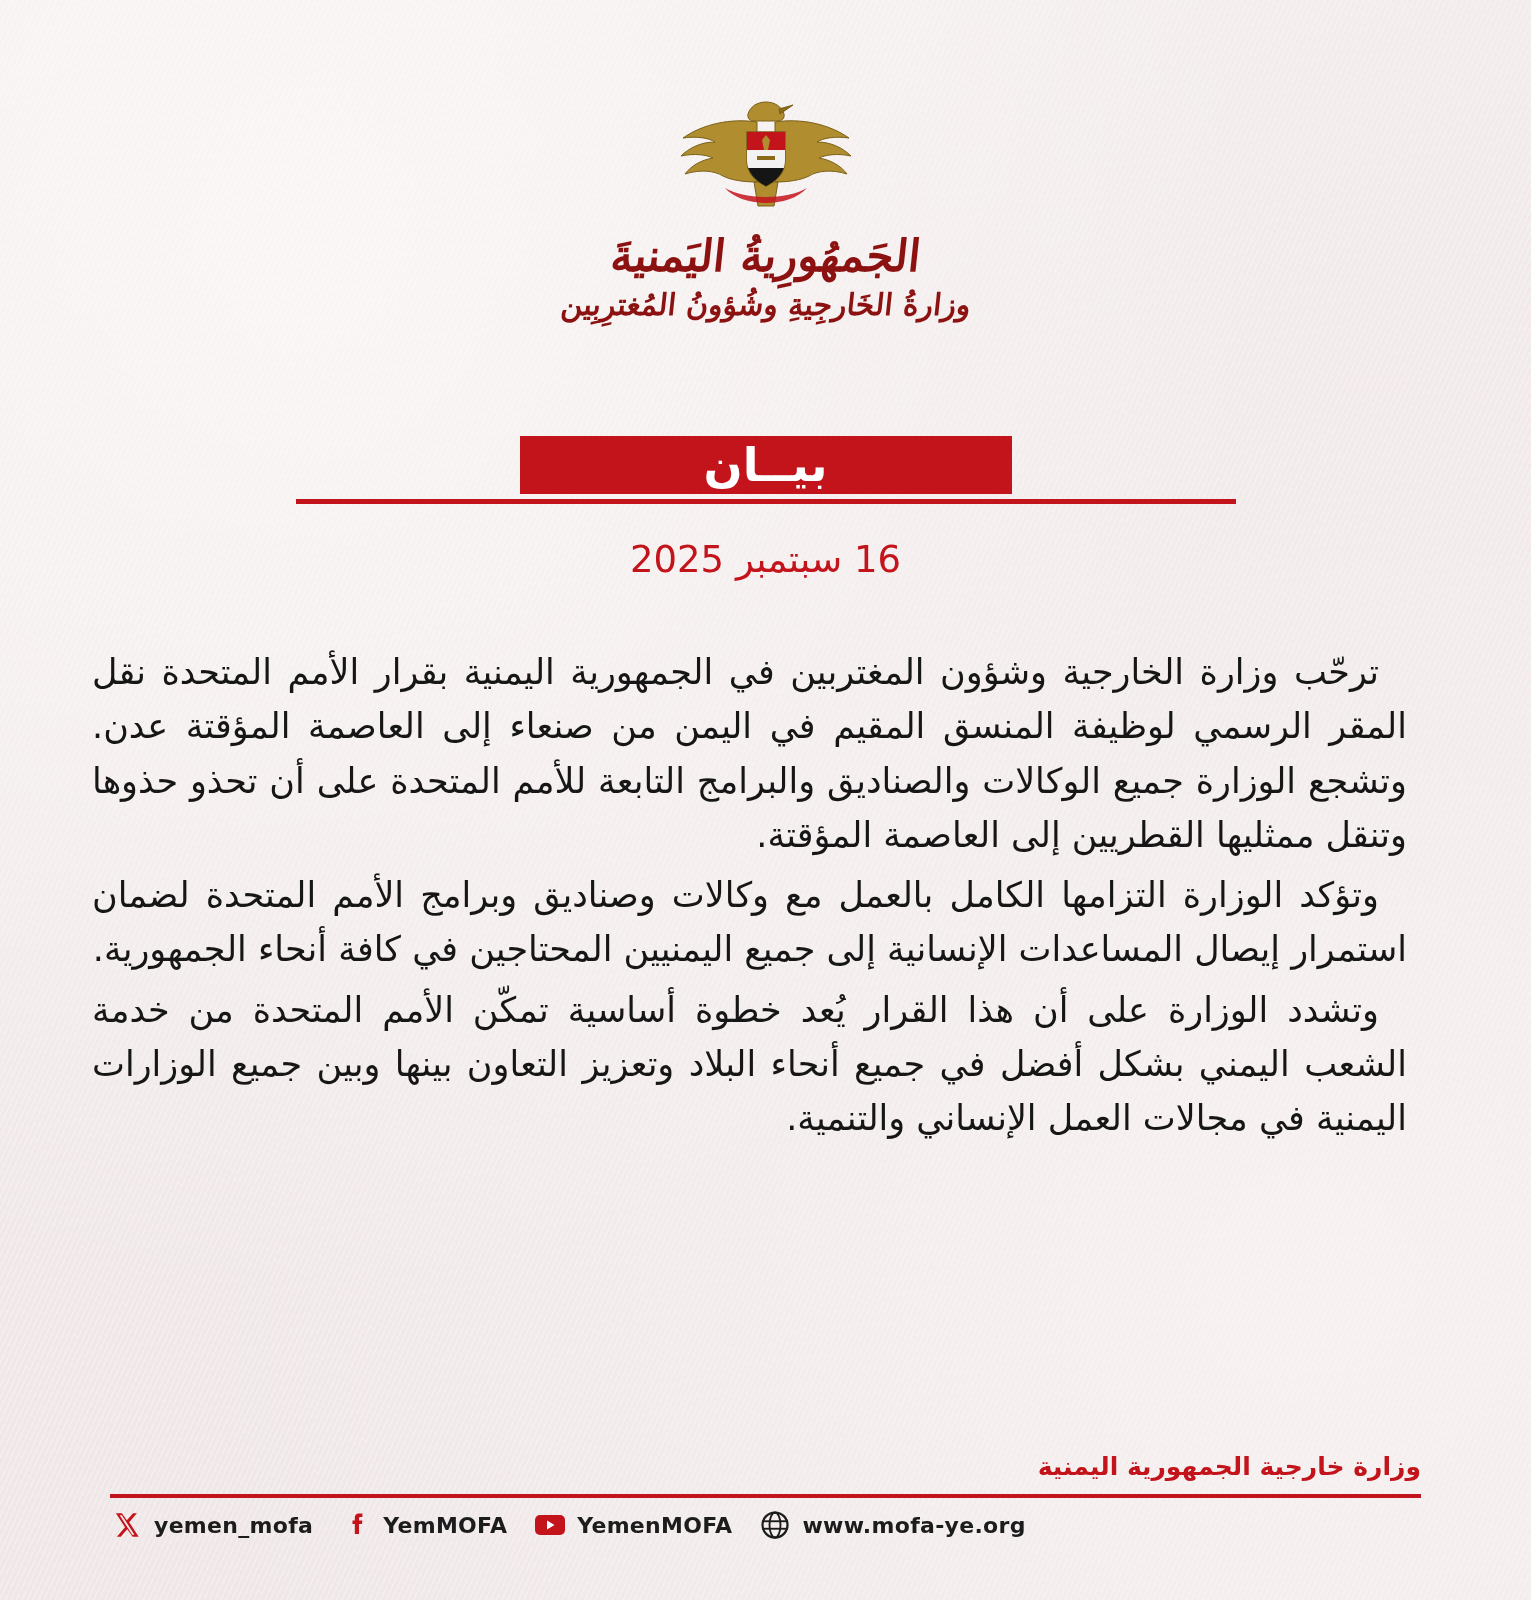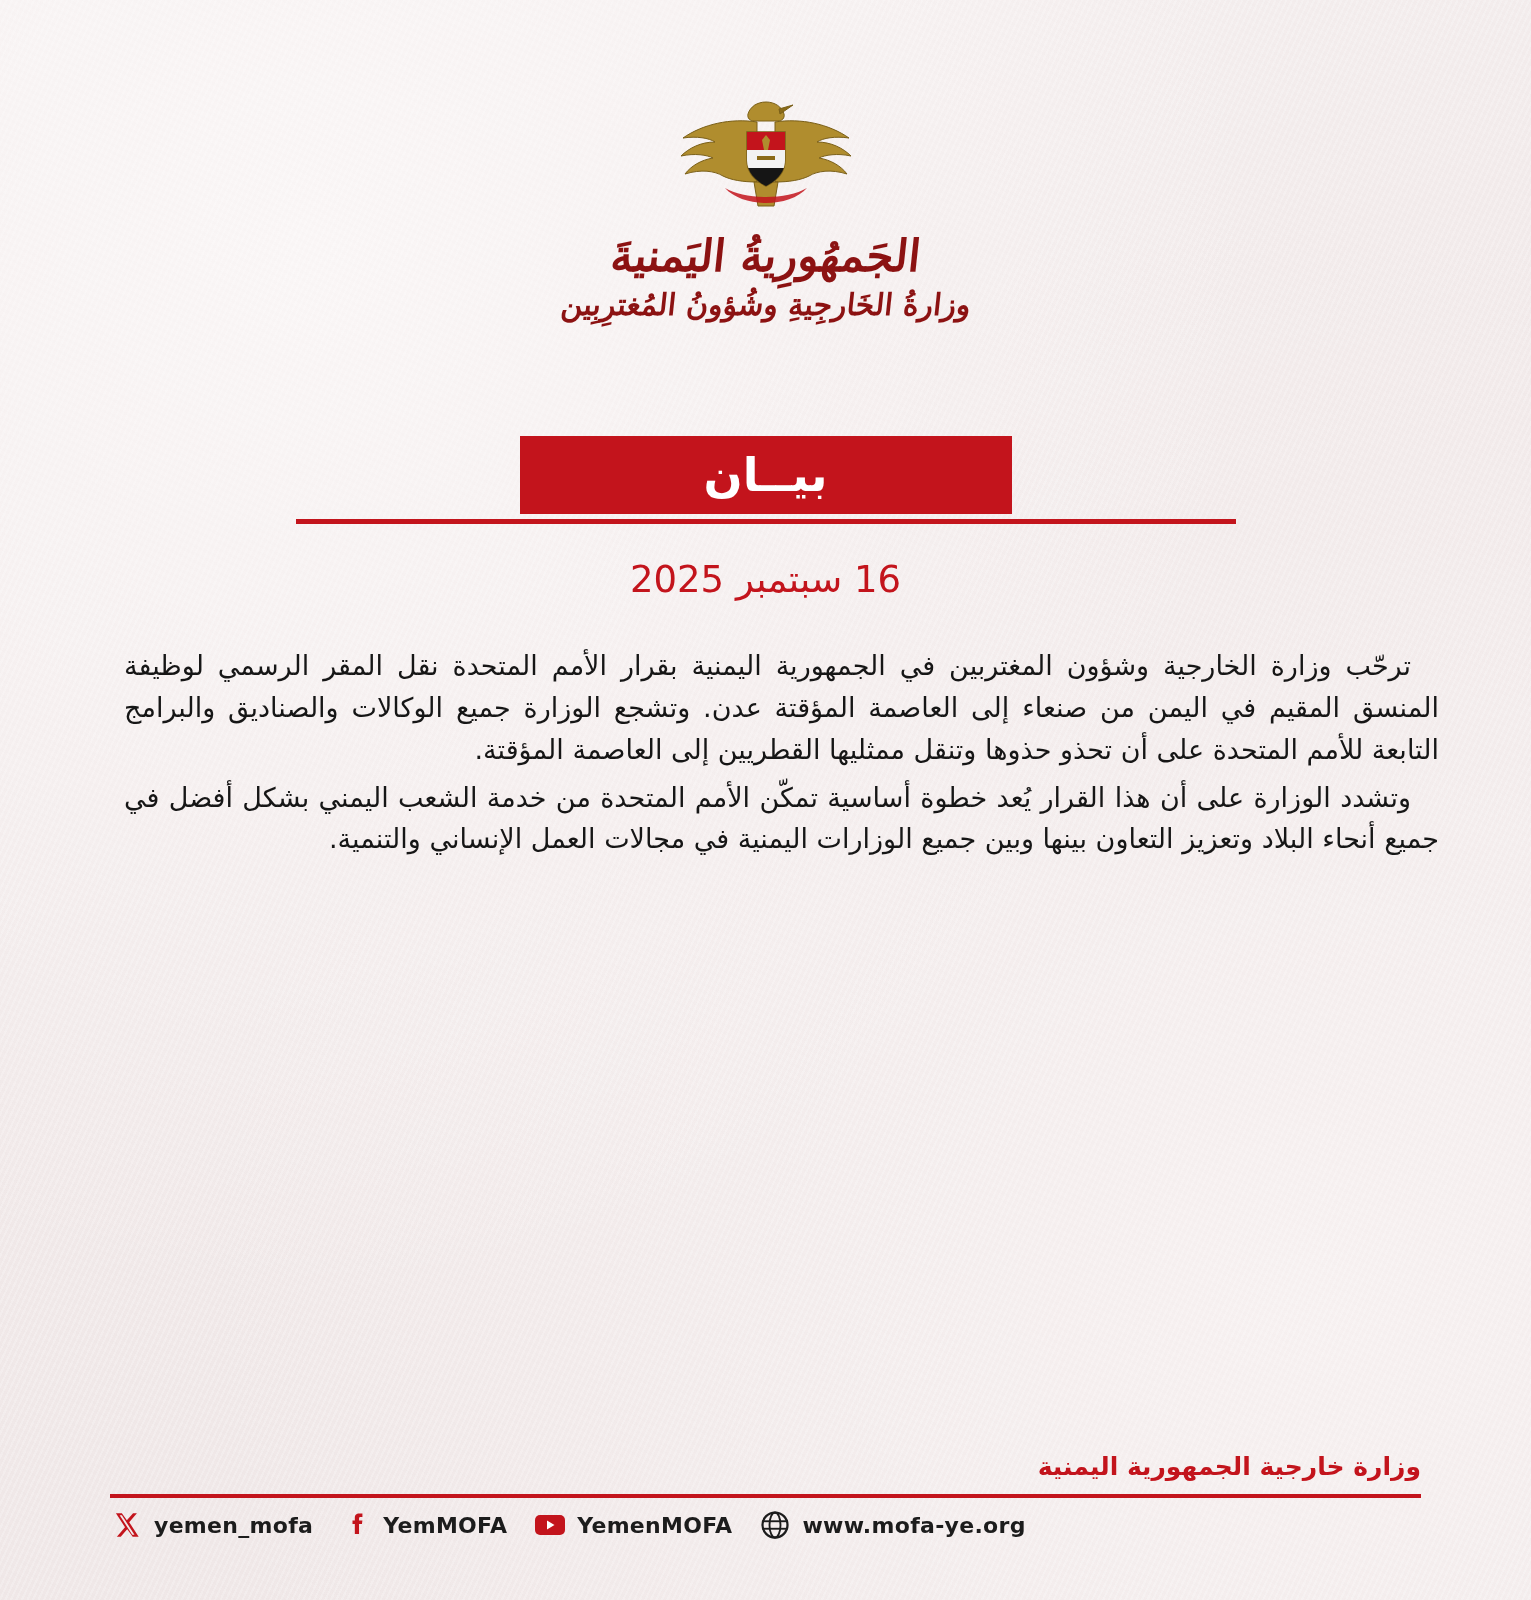--- a/index.html
+++ b/index.html
@@ -75,21 +75,21 @@
     position: absolute;
     top: 436px;
     left: 0;
     right: 0;
     display: flex;
     flex-direction: column;
     align-items: center;
   }
   .banner {
     width: 492px;
-    height: 78px;
+    height: 58px;
     background: #c3141c;
     display: flex;
     align-items: center;
     justify-content: center;
   }
   .banner span {
     color: #ffffff;
     font-size: 46px;
     font-weight: bold;
     letter-spacing: 10px;
@@ -105,24 +105,24 @@
     color: #c3141c;
     font-size: 37px;
     font-weight: normal;
     letter-spacing: 1px;
   }
 
   
   .statement {
     position: absolute;
     top: 645px;
-    right: 92px;
+    right: 124px;
     width: 1315px;
     color: #161616;
-    font-size: 27px;
+    font-size: 35px;
     line-height: 1.55;
     text-align: justify;
     text-align-last: right;
   }
   .statement p {
     margin: 0 0 6px 0;
     text-indent: 28px;
   }
   .statement p.gap {
     margin-top: 18px;
@@ -231,20 +231,21 @@
   <div class="banner-area">
     <div class="banner">
       <span>بيــان</span>
     </div>
     <div class="banner-rule"></div>
     <div class="date">16 سبتمبر 2025</div>
   </div>
 
   <div class="statement">
     <p>ترحّب وزارة الخارجية وشؤون المغتربين في الجمهورية اليمنية بقرار الأمم المتحدة نقل المقر الرسمي لوظيفة المنسق المقيم في اليمن من صنعاء إلى العاصمة المؤقتة عدن. وتشجع الوزارة جميع الوكالات والصناديق والبرامج التابعة للأمم المتحدة على أن تحذو حذوها وتنقل ممثليها القطريين إلى العاصمة المؤقتة.</p>
+    <p>وتؤكد الوزارة التزامها الكامل بالعمل مع وكالات وصناديق وبرامج الأمم المتحدة لضمان استمرار إيصال المساعدات الإنسانية إلى جميع اليمنيين المحتاجين في كافة أنحاء الجمهورية.</p>
     <p>وتشدد الوزارة على أن هذا القرار يُعد خطوة أساسية تمكّن الأمم المتحدة من خدمة الشعب اليمني بشكل أفضل في جميع أنحاء البلاد وتعزيز التعاون بينها وبين جميع الوزارات اليمنية في مجالات العمل الإنساني والتنمية.</p>
   </div>
 
   <div class="footer">
     <div class="footer-top">وزارة خارجية الجمهورية اليمنية</div>
     <div class="footer-rule"></div>
 
     <div class="socials">
 
       <div class="social">

